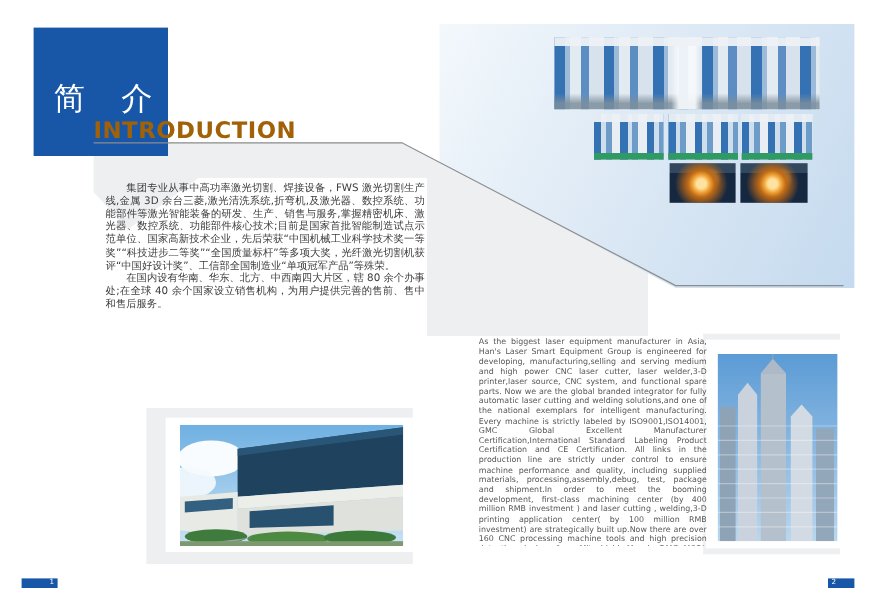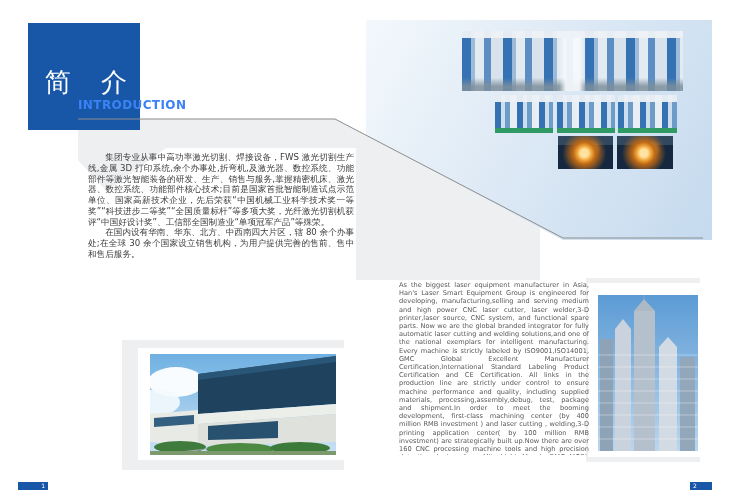--- a/index.html
+++ b/index.html
@@ -42,21 +42,21 @@
   .card{background:#ffffff;z-index:2;}
   .text-card{left:86px;top:148px;width:270px;height:192px;
              clip-path:polygon(80px 0,270px 0,270px 192px,0 192px,0 58px);}
   .building-card{left:138px;top:348px;width:206px;height:112px;}
   .sky-card{left:588px;top:283px;width:119px;height:174px;}
 
   
   .title-block{left:28px;top:23px;width:112px;height:107px;background:#1857a8;z-index:4;}
   .title-cn{position:absolute;right:2px;top:42px;color:#ffffff;font-size:26px;
             font-weight:500;letter-spacing:11px;white-space:nowrap;}
-  .title-en{left:78px;top:98px;font-size:12px;font-weight:800;color:#3b82f6;
+  .title-en{left:78px;top:98px;font-size:19px;font-weight:800;color:#a16207;
             letter-spacing:.4px;z-index:5;}
 
   
   .cn-text{left:88px;top:152px;width:266px;height:186px;overflow:hidden;z-index:5;
            font-size:8.6px;line-height:10.75px;color:#3c3c3c;text-align:justify;}
   .cn-text p{margin:0;text-indent:2em;}
   .en-text{left:399px;top:281px;width:190px;height:174px;overflow:hidden;z-index:5;
            font-size:6.6px;line-height:8.2px;color:#575757;text-align:justify;}
   .en-text p{margin:0;}
 
@@ -146,22 +146,22 @@
   <div class="abs title-block">
     <div class="title-cn">简 介</div>
   </div>
   <div class="abs title-en">INTRODUCTION</div>
 
   <svg id="fg-line" class="layer" width="737" height="500">
     <polyline points="78,119 335,119 563,238 703,238" fill="none" stroke="#8c8c8c" stroke-width="1"></polyline>
   </svg>
 
   <div class="abs cn-text">
-    <p>集团专业从事中高功率激光切割、焊接设备，FWS 激光切割生产线,金属 3D 打印系统,余个办事处,折弯机,及激光器、数控系统、功能部件等激光智能装备的研发、生产、销售与服务,掌握精密机床、激光器、数控系统、功能部件核心技术;目前是国家首批智能制造试点示范单位、国家高新技术企业，先后荣获“中国机械工业科学技术奖一等奖”“科技进步二等奖”“全国质量标杆”等多项大奖，光纤激光切割机获评“中国好设计奖”、工信部全国制造业“单项冠军产品”等殊荣。</p>
-    <p>在国内设有华南、华东、北方、中西南四大片区，辖 80 余个办事处;在全球 30 余个国家设立销售机构，为用户提供完善的售前、售中和售后服务。</p>
+    <p>集团专业从事中高功率激光切割、焊接设备，FWS 激光切割生产线,金属 3D 余台三菱,激光清洗系统,折弯机,及激光器、数控系统、功能部件等激光智能装备的研发、生产、销售与服务,掌握精密机床、激光器、数控系统、功能部件核心技术;目前是国家首批智能制造试点示范单位、国家高新技术企业，先后荣获“中国机械工业科学技术奖一等奖”“科技进步二等奖”“全国质量标杆”等多项大奖，光纤激光切割机获评“中国好设计奖”、工信部全国制造业“单项冠军产品”等殊荣。</p>
+    <p>在国内设有华南、华东、北方、中西南四大片区，辖 80 余个办事处;在全球 40 余个国家设立销售机构，为用户提供完善的售前、售中和售后服务。</p>
   </div>
 
   <div class="abs en-text">
     <p>As the biggest laser equipment manufacturer in Asia, Han's Laser Smart Equipment Group is engineered for developing, manufacturing,selling and serving medium and high power CNC laser cutter, laser welder,3-D printer,laser source, CNC system, and functional spare parts. Now we are the global branded integrator for fully automatic laser cutting and welding solutions,and one of the national exemplars for intelligent manufacturing. Every machine is strictly labeled by ISO9001,ISO14001, GMC Global Excellent Manufacturer Certification,International Standard Labeling Product Certification and CE Certification. All links in the production line are strictly under control to ensure machine performance and quality, including supplied materials, processing,assembly,debug, test, package and shipment.In order to meet the booming development, first-class machining center (by 400 million RMB investment ) and laser cutting , welding,3-D printing application center( by 100 million RMB investment) are strategically built up.Now there are over 160 CNC processing machine tools and high precision detecting devices from Mitsubishi, Mazak, DMG MORI, and over 2500 sets of high power laser cutting welding and automation system could be yielded every year.</p>
 
   </div>
 
   <div class="abs pagebar pagebar-left">1</div>
   <div class="abs pagebar pagebar-right">2</div>
 

